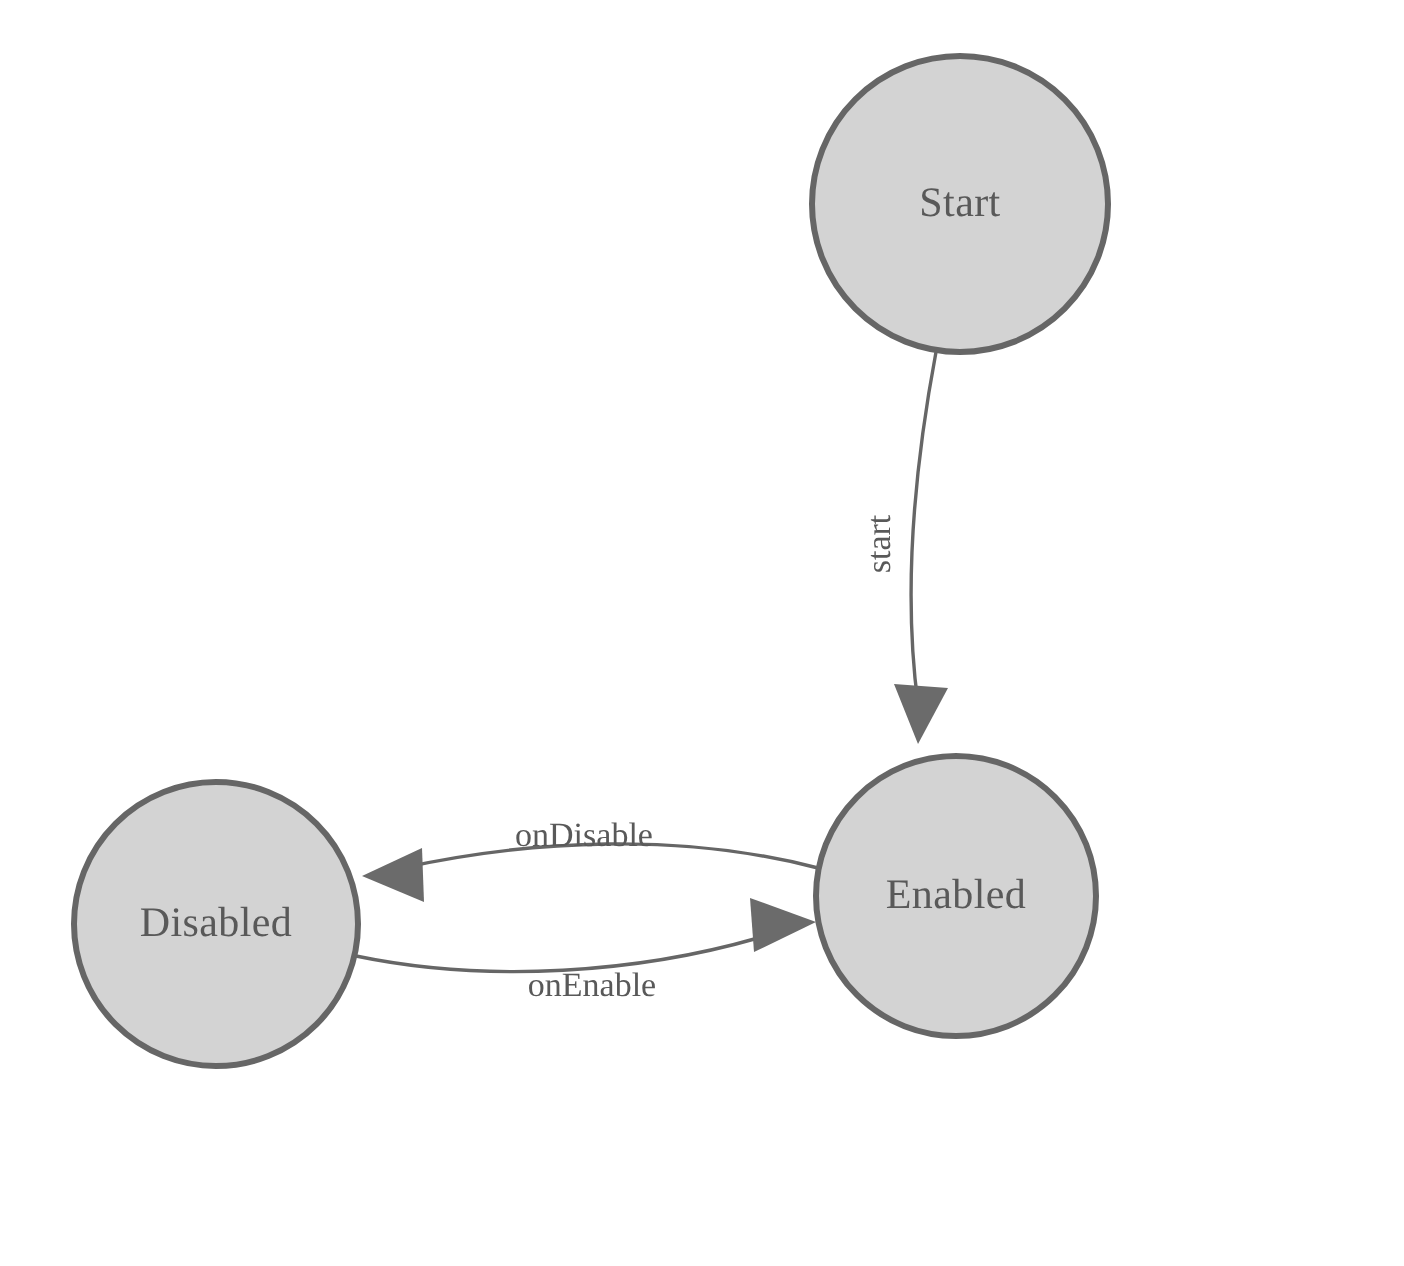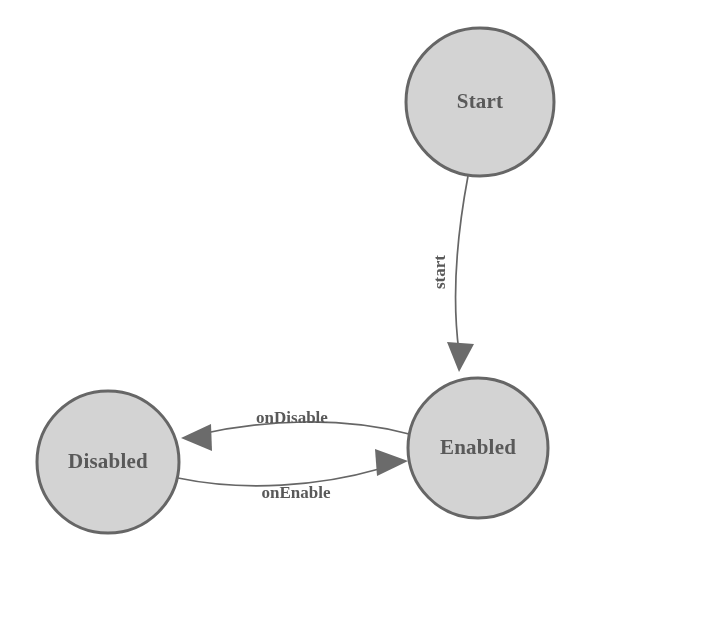--- a/index.html
+++ b/index.html
@@ -11,21 +11,20 @@
     width: 702px;
     height: 633px;
     overflow: hidden;
     font-family: "Liberation Serif", "DejaVu Serif", serif;
   }
   #diagram-canvas {
     position: relative;
     width: 702px;
     height: 559px;
     background: #ffffff;
-    font-weight: bold;
   }
   #diagram-svg {
     position: absolute;
     top: 0;
     left: 0;
     width: 702px;
     height: 633px;
     display: block;
   }
   .state-node-circle {

